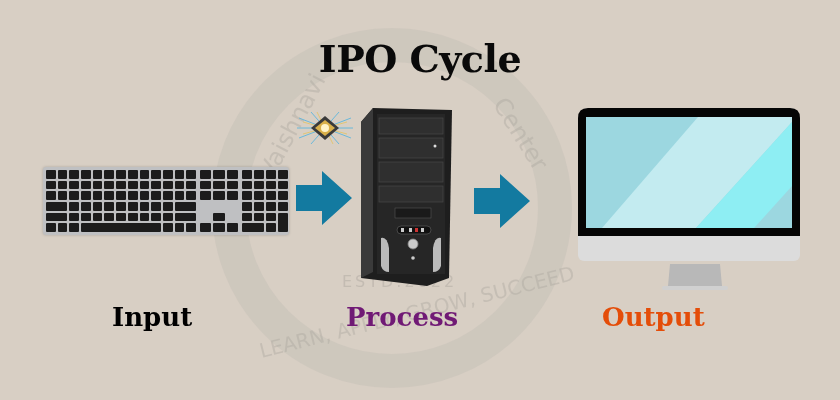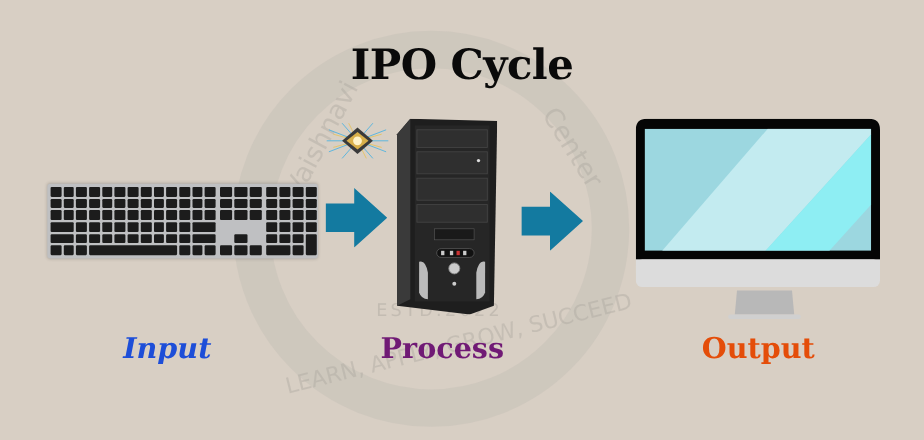--- a/index.html
+++ b/index.html
@@ -222,15 +222,15 @@
     <rect x="8" y="9" width="206" height="111" fill="#9cd7e0"></rect>
     <polygon points="120,9 214,9 214,14 118,120 24,120" fill="#c3ebf0"></polygon>
     <polygon points="214,14 214,78 176,120 118,120" fill="#8eeef3"></polygon>
   </g>
   <rect x="0" y="128" width="222" height="25" rx="6" fill="#dcdcdc"></rect>
   <rect x="0" y="128" width="222" height="8" fill="#dcdcdc"></rect>
   <path d="M92 156 H142 L144 178 H90 Z" fill="#b8b8b8"></path>
   <rect x="84" y="178" width="66" height="4" rx="2" fill="#d0d0d0"></rect>
 </svg>
 
-<div class="label" style="left:112px;color:#1d4ed8;font-style:italic;">Input</div>
+<div class="label" style="left:112px;color:#000000;">Input</div>
 <div class="label" style="left:346px;color:#701a75;">Process</div>
-<div class="label" style="left:638px;color:#e44d09;">Output</div>
+<div class="label" style="left:602px;color:#e44d09;">Output</div>
 
 </body></html>

